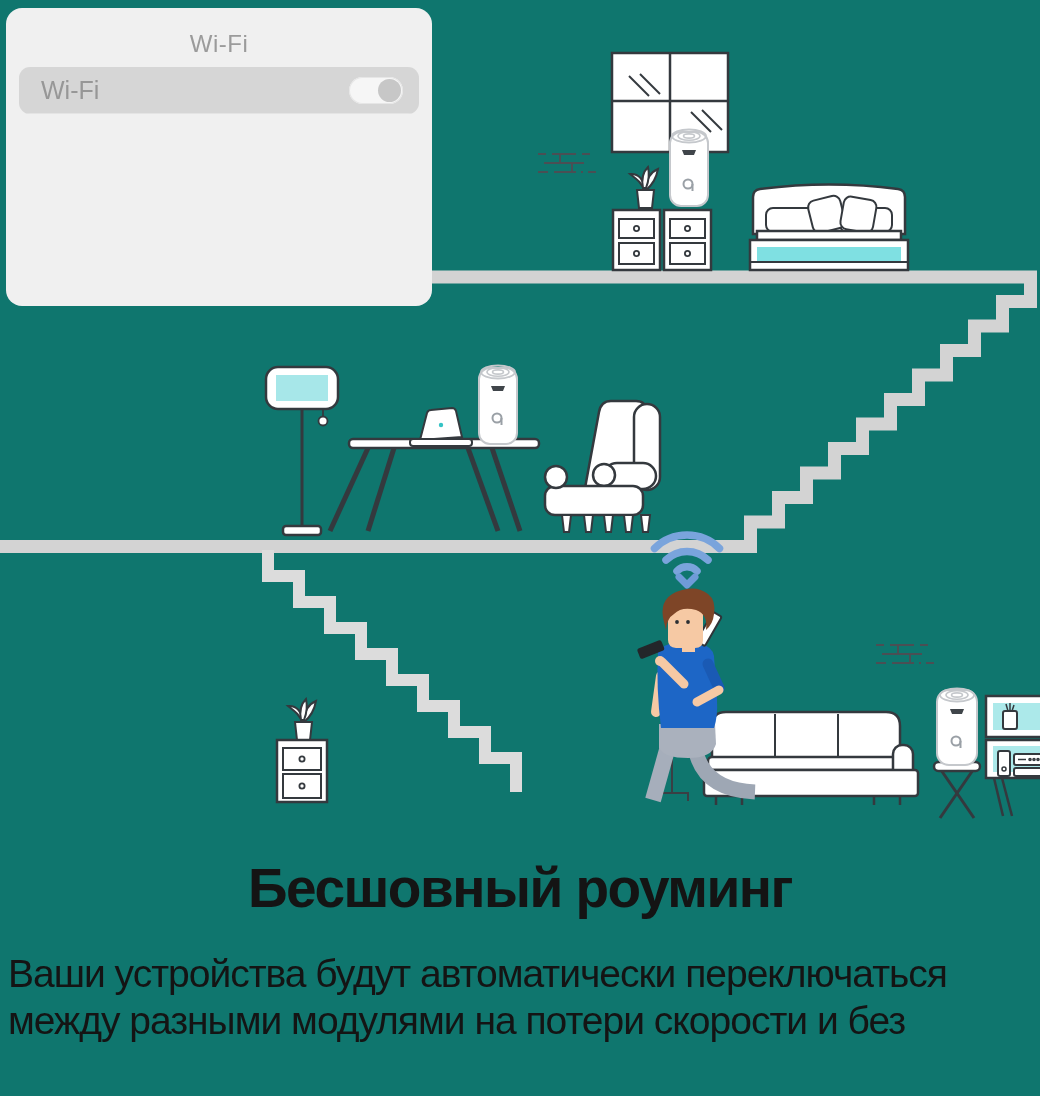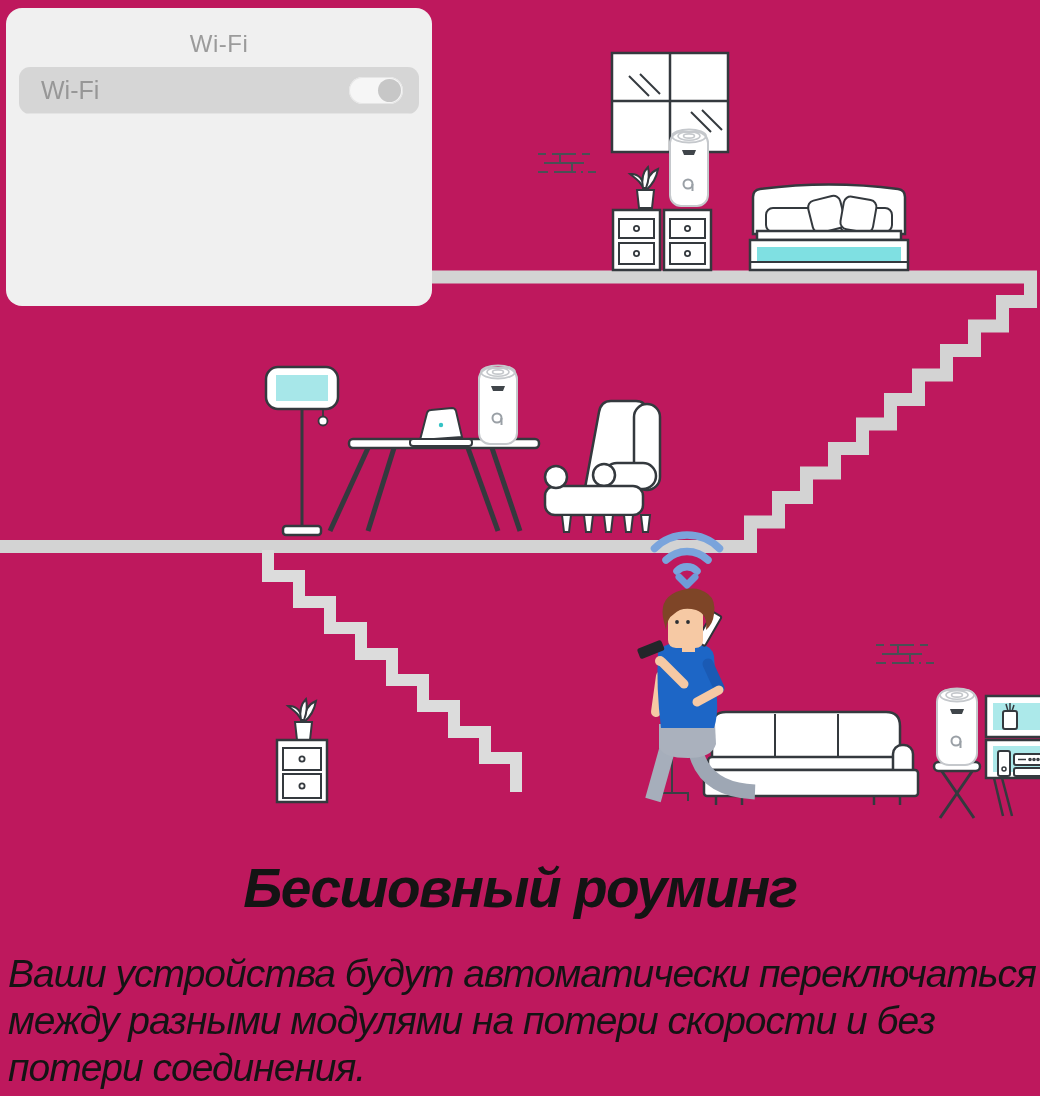--- a/index.html
+++ b/index.html
@@ -1,16 +1,16 @@
 <!DOCTYPE html>
 <html><head>
 <meta charset="utf-8">
 <style>
   html,body{margin:0;padding:0;background:#fff;}
-  .stage{position:relative;width:1040px;height:1096px;background:#be185d;overflow:hidden;
+  .stage{position:relative;width:1040px;height:1096px;background:#0f766e;overflow:hidden;
          font-family:"Liberation Sans",sans-serif;}
   
   .illustration{position:absolute;left:0;top:0;width:1040px;height:845px;}
   
   .wifi-card{position:absolute;left:6px;top:8px;width:426px;height:298px;
              background:#f0f0f0;border-radius:16px;}
   .wifi-card .card-title{position:absolute;top:22px;left:0;width:100%;text-align:center;
              font-size:24px;color:#9b9b9b;letter-spacing:.5px;}
   .wifi-panel{position:absolute;left:13px;top:59px;width:400px;border-radius:11px;overflow:hidden;}
   .wifi-row{position:relative;height:47px;display:flex;align-items:center;padding:0 16px 0 22px;
@@ -19,21 +19,21 @@
   .row-network{background:#dadada;}
   .row-label{font-size:25px;color:#979797;}
   .toggle{margin-left:auto;width:54px;height:27px;border-radius:14px;background:#f6f6f6;
           position:relative;box-shadow:inset 0 0 0 1px #e6e6e6;}
   .toggle .knob{position:absolute;top:2px;right:2px;width:23px;height:23px;border-radius:50%;
           background:#c7c7c7;}
   .check-icon{width:26px;height:24px;margin-right:10px;flex:none;}
   .network-name{font-size:25px;color:#8f8f8f;}
   .signal-icon{margin-left:auto;width:28px;height:24px;flex:none;}
   
-  .caption{position:absolute;left:0;top:856px;width:1040px;font-style:italic;}
+  .caption{position:absolute;left:0;top:856px;width:1040px;}
   .caption-heading{text-align:center;font-size:55px;font-weight:bold;color:#141414;
                    letter-spacing:-1.5px;}
   .caption-body{margin-top:30px;padding-left:8px;font-size:39px;color:#141414;
                 line-height:47px;letter-spacing:-1px;}
   .caption-body .line{white-space:nowrap;}
 </style>
 </head>
 <body>
 
 <div class="stage">
@@ -279,17 +279,16 @@
         </span>
       </div>
     </div>
   </div>
 
   <div class="caption">
     <div class="caption-heading">Бесшовный роуминг</div>
     <div class="caption-body">
       <div class="line">Ваши устройства будут автоматически переключаться</div>
       <div class="line">между разными модулями на потери скорости и без</div>
-      <div class="line">потери соединения.</div>
     </div>
   </div>
 
 </div>
 
 </body></html>

